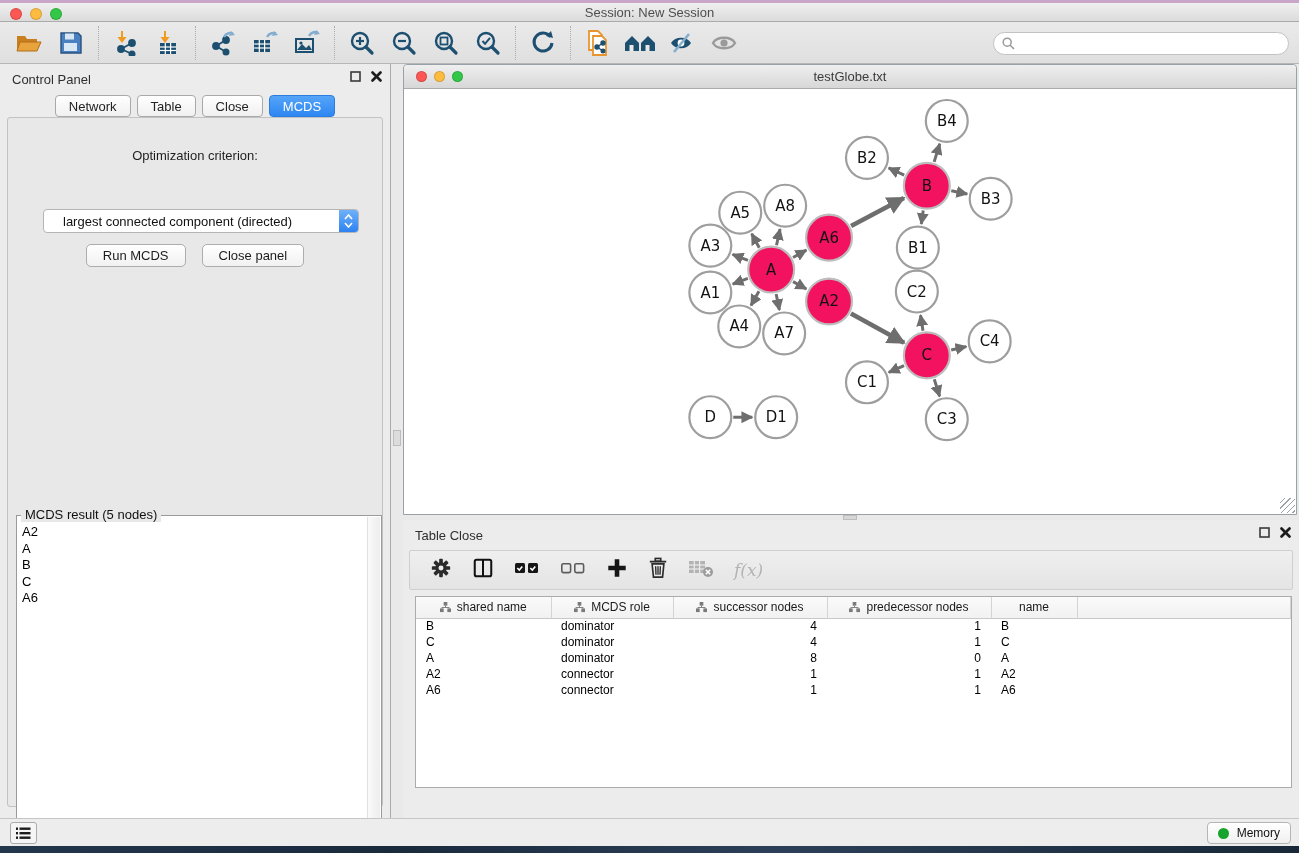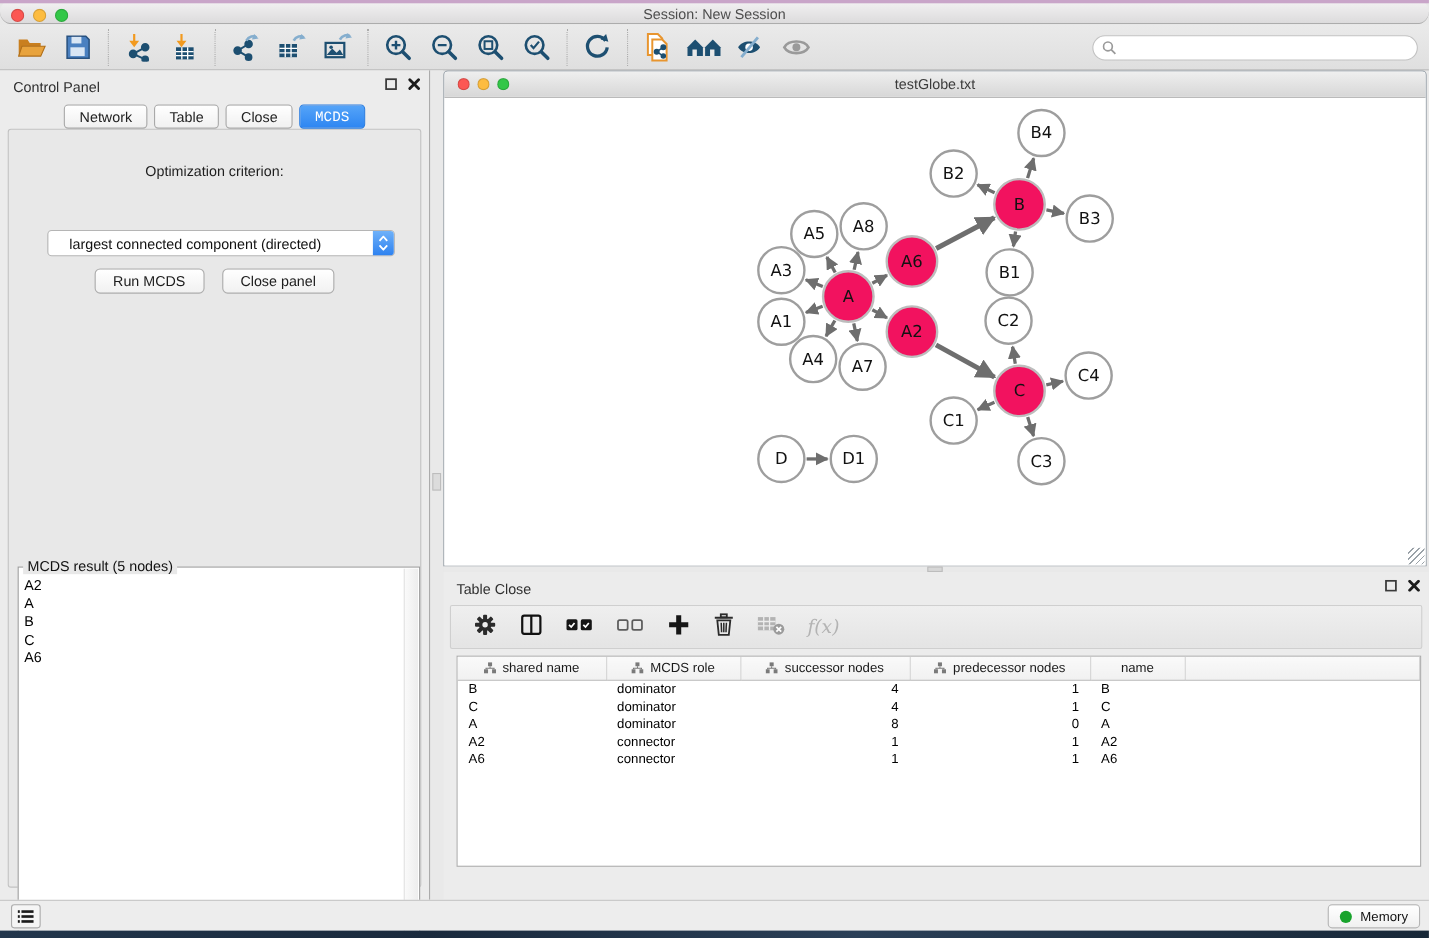--- a/index.html
+++ b/index.html
@@ -4,21 +4,21 @@
 <style>
   * { box-sizing: border-box; }
   html,body { margin:0; padding:0; }
   body {
     width:1299px; height:853px; position:relative; overflow:hidden;
     font-family:"Liberation Sans", sans-serif; background:#E9E9E9;
     -webkit-font-smoothing:antialiased;
   }
   
   .app-titlebar{position:absolute;left:0;top:0;width:1299px;height:22px;
-    background:linear-gradient(#F4F3F4,#DCDBDC);border-bottom:1px solid #ACACAC;border-radius:11px;}
+    background:linear-gradient(#F4F3F4,#DCDBDC);border-bottom:1px solid #ACACAC;}
   .app-titlebar::before{content:"";position:absolute;left:0;top:0;width:100%;height:3px;background:#C9A5C9;}
   .traffic{position:absolute;top:8px;display:flex;gap:8px;}
   .tl{width:12px;height:12px;border-radius:50%;border:1px solid rgba(0,0,0,.15);}
   .tl.red{background:#FC5753;} .tl.yellow{background:#FDBC40;} .tl.green{background:#33C748;}
   .app-title{position:absolute;left:0;top:5px;width:100%;text-align:center;font-size:13px;color:#4E4E4E;}
   
   .toolbar{position:absolute;left:0;top:23px;width:1299px;height:41px;
     background:linear-gradient(#EAEAEA,#DFDFDF);border-bottom:1px solid #B6B6B6;
     display:flex;align-items:center;padding-left:8px;}
   .tbtn{height:36px;min-width:42px;display:flex;align-items:center;justify-content:center;cursor:default;}
@@ -27,21 +27,21 @@
     border:1px solid #C2C2C2;border-radius:12px;display:flex;align-items:center;padding:0 8px;gap:5px;}
   .searchbox input{border:none;outline:none;background:transparent;flex:1;font-size:12px;color:#333;}
   
   .control-panel{position:absolute;left:0;top:64px;width:390px;height:754px;background:#ECECEC;}
   .panel-head{position:relative;height:30px;}
   .panel-title{position:absolute;left:12px;top:8px;font-size:13px;color:#2F2F2F;}
   .panel-icons{position:absolute;right:8px;top:7px;display:flex;gap:10px;align-items:center;}
   .cp-tabs{position:absolute;left:0;top:31px;width:100%;display:flex;justify-content:center;gap:6px;z-index:2;}
   .cp-tab{height:22px;padding:0 13px;background:linear-gradient(#FFF,#F0F0F0);border:1px solid #A9A9A9;
     border-radius:4px;font-size:13px;color:#222;display:flex;align-items:center;}
-  .cp-tab.active{background:linear-gradient(#55A4F8,#2E86F2);border-color:#2B7DE0;color:#fff;font-family:Liberation Mono, monospace;}
+  .cp-tab.active{background:linear-gradient(#55A4F8,#2E86F2);border-color:#2B7DE0;color:#fff;}
   .cp-content{position:absolute;left:7px;top:53px;width:376px;height:690px;background:#E8E8E8;
     border:1px solid #C2C2C2;border-radius:3px;}
   .opt-label{margin-top:30px;text-align:center;font-size:13px;color:#1E1E1E;}
   .dropdown{position:absolute;left:35px;top:91px;width:316px;height:24px;background:#fff;
     border:1px solid #B5B5B5;border-radius:4px;display:flex;align-items:center;}
   .dropdown .dval{flex:1;font-size:13px;color:#111;padding-left:19px;white-space:nowrap;overflow:hidden;}
   .dd-stepper{width:19px;height:22px;border-radius:0 3px 3px 0;background:linear-gradient(#6FB1F9,#2E82F0);
     display:flex;flex-direction:column;align-items:center;justify-content:center;gap:2px;}
   .btn-row{position:absolute;left:0;top:126px;width:100%;display:flex;justify-content:center;gap:16px;}
   .pbtn{height:23px;padding:0 16px;font-size:13px;color:#1C1C1C;background:linear-gradient(#FFFFFF,#F1F1F1);

